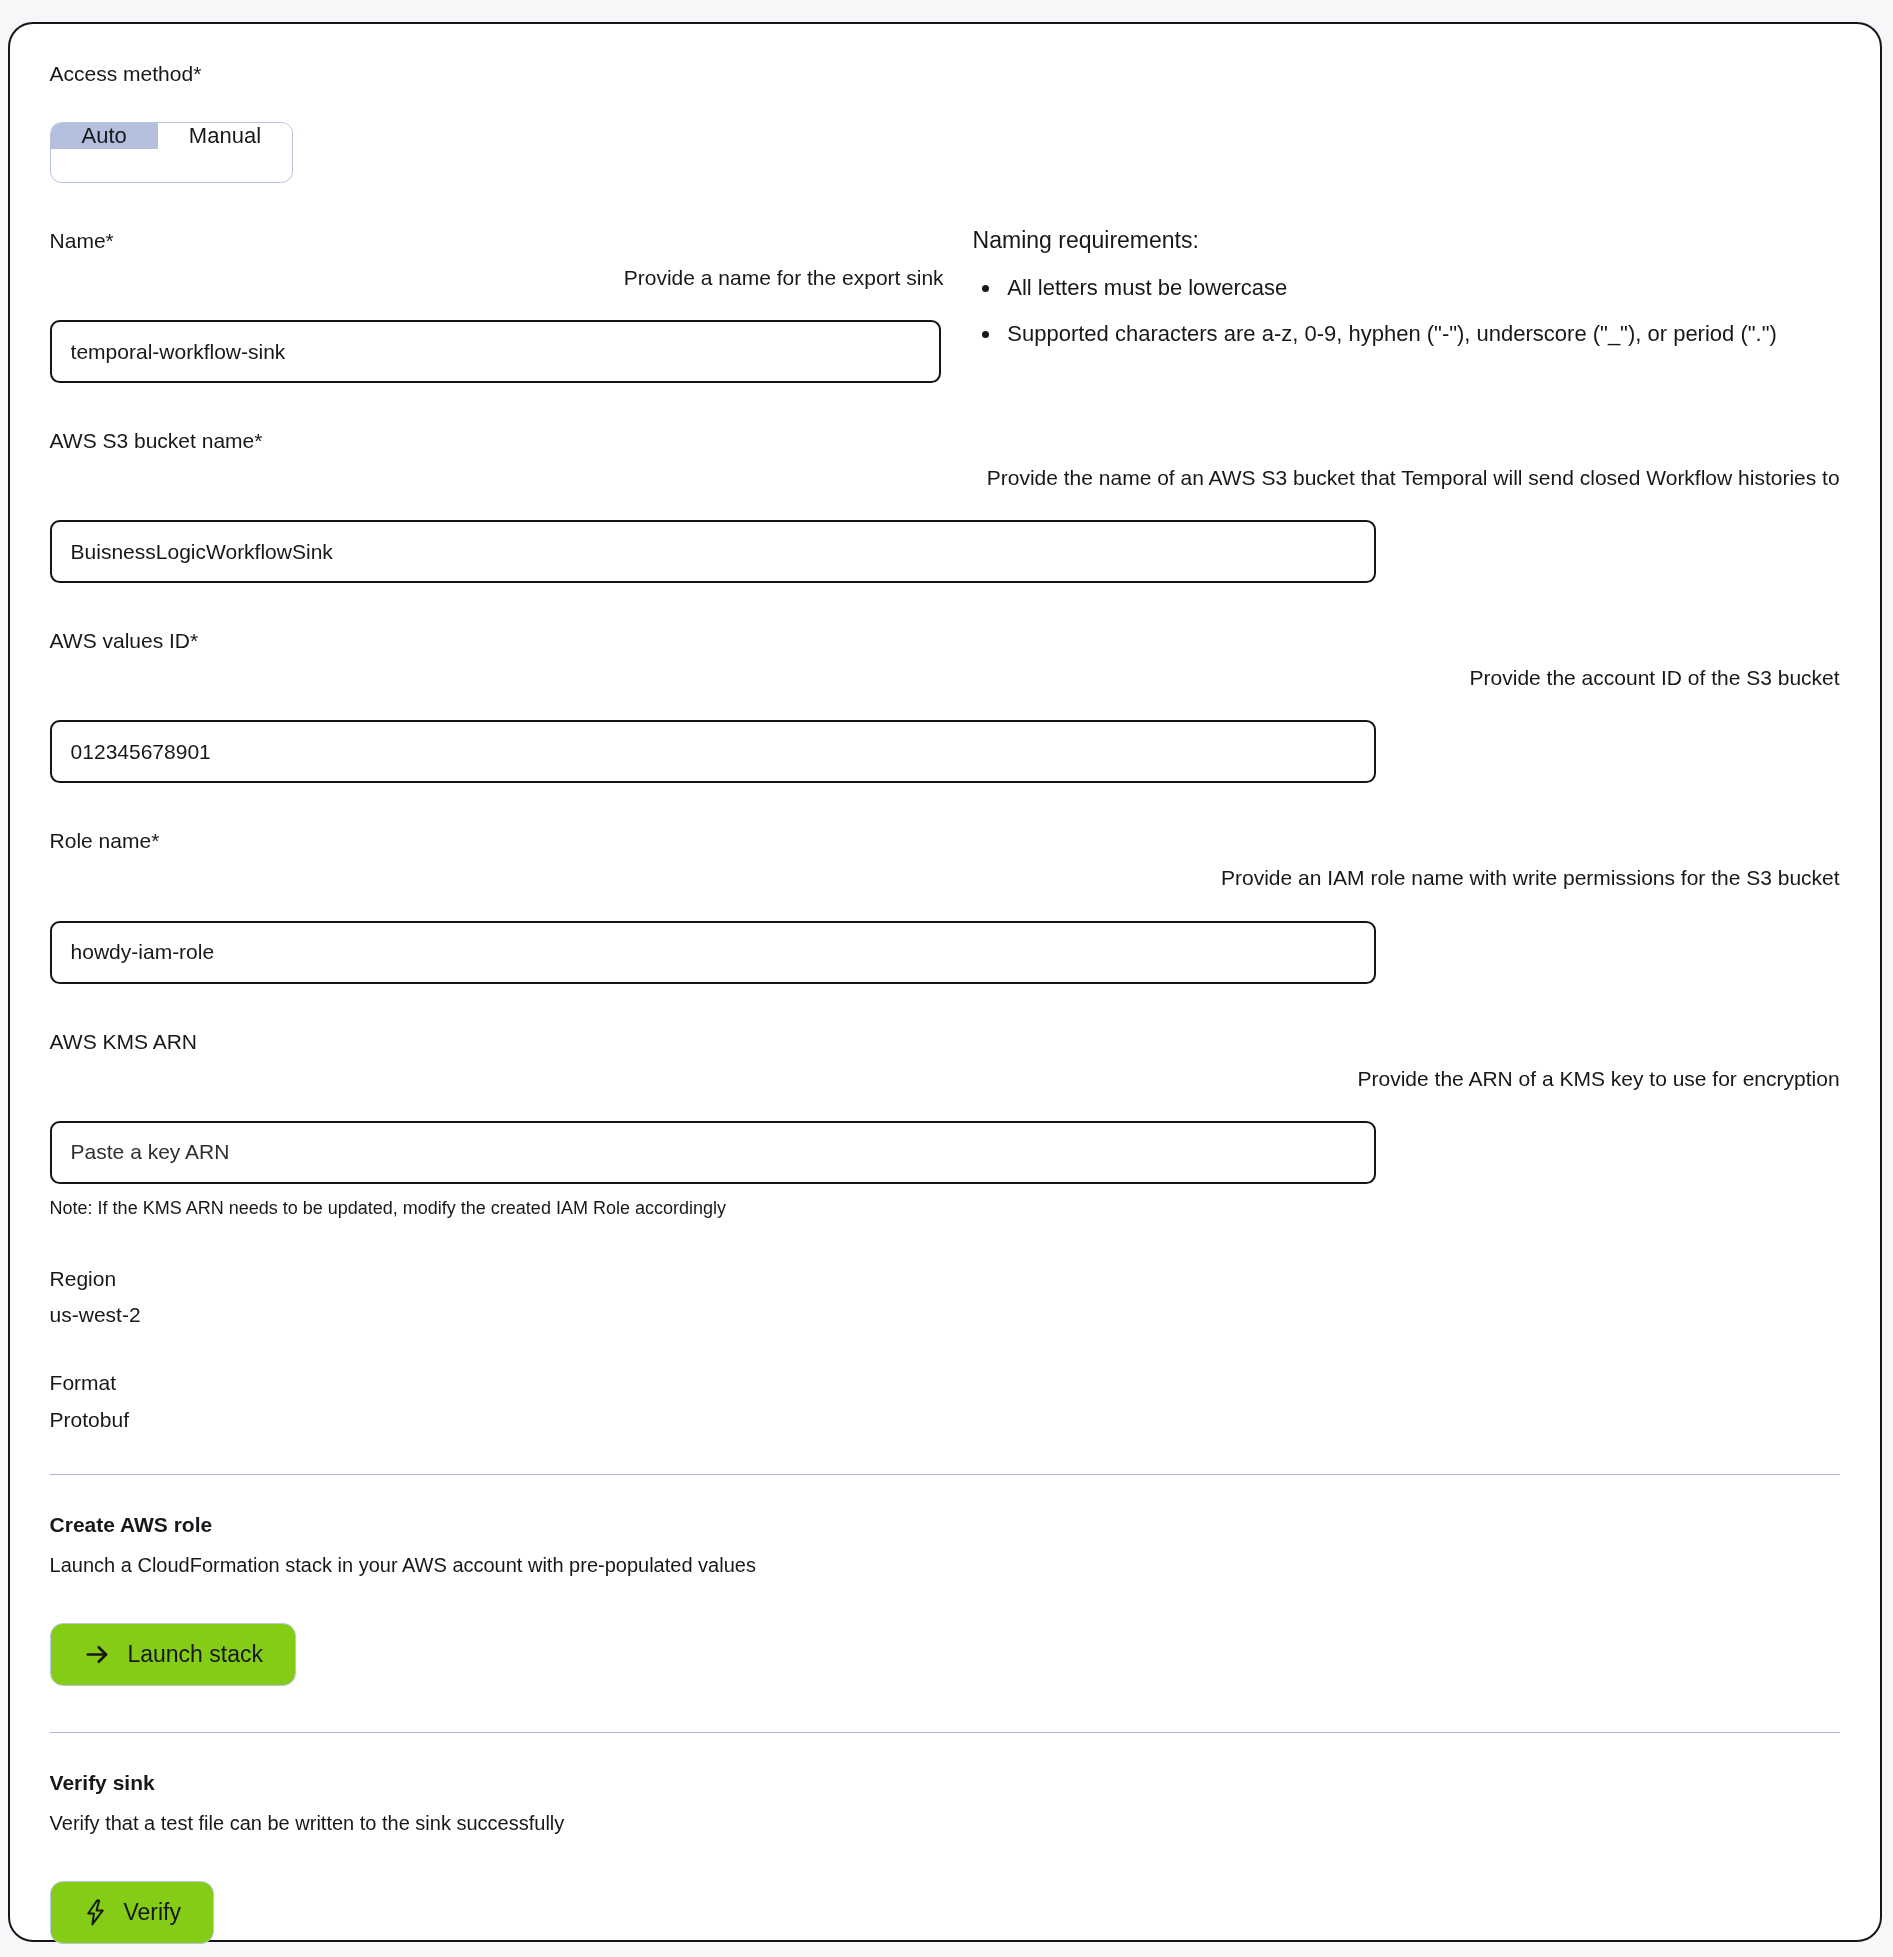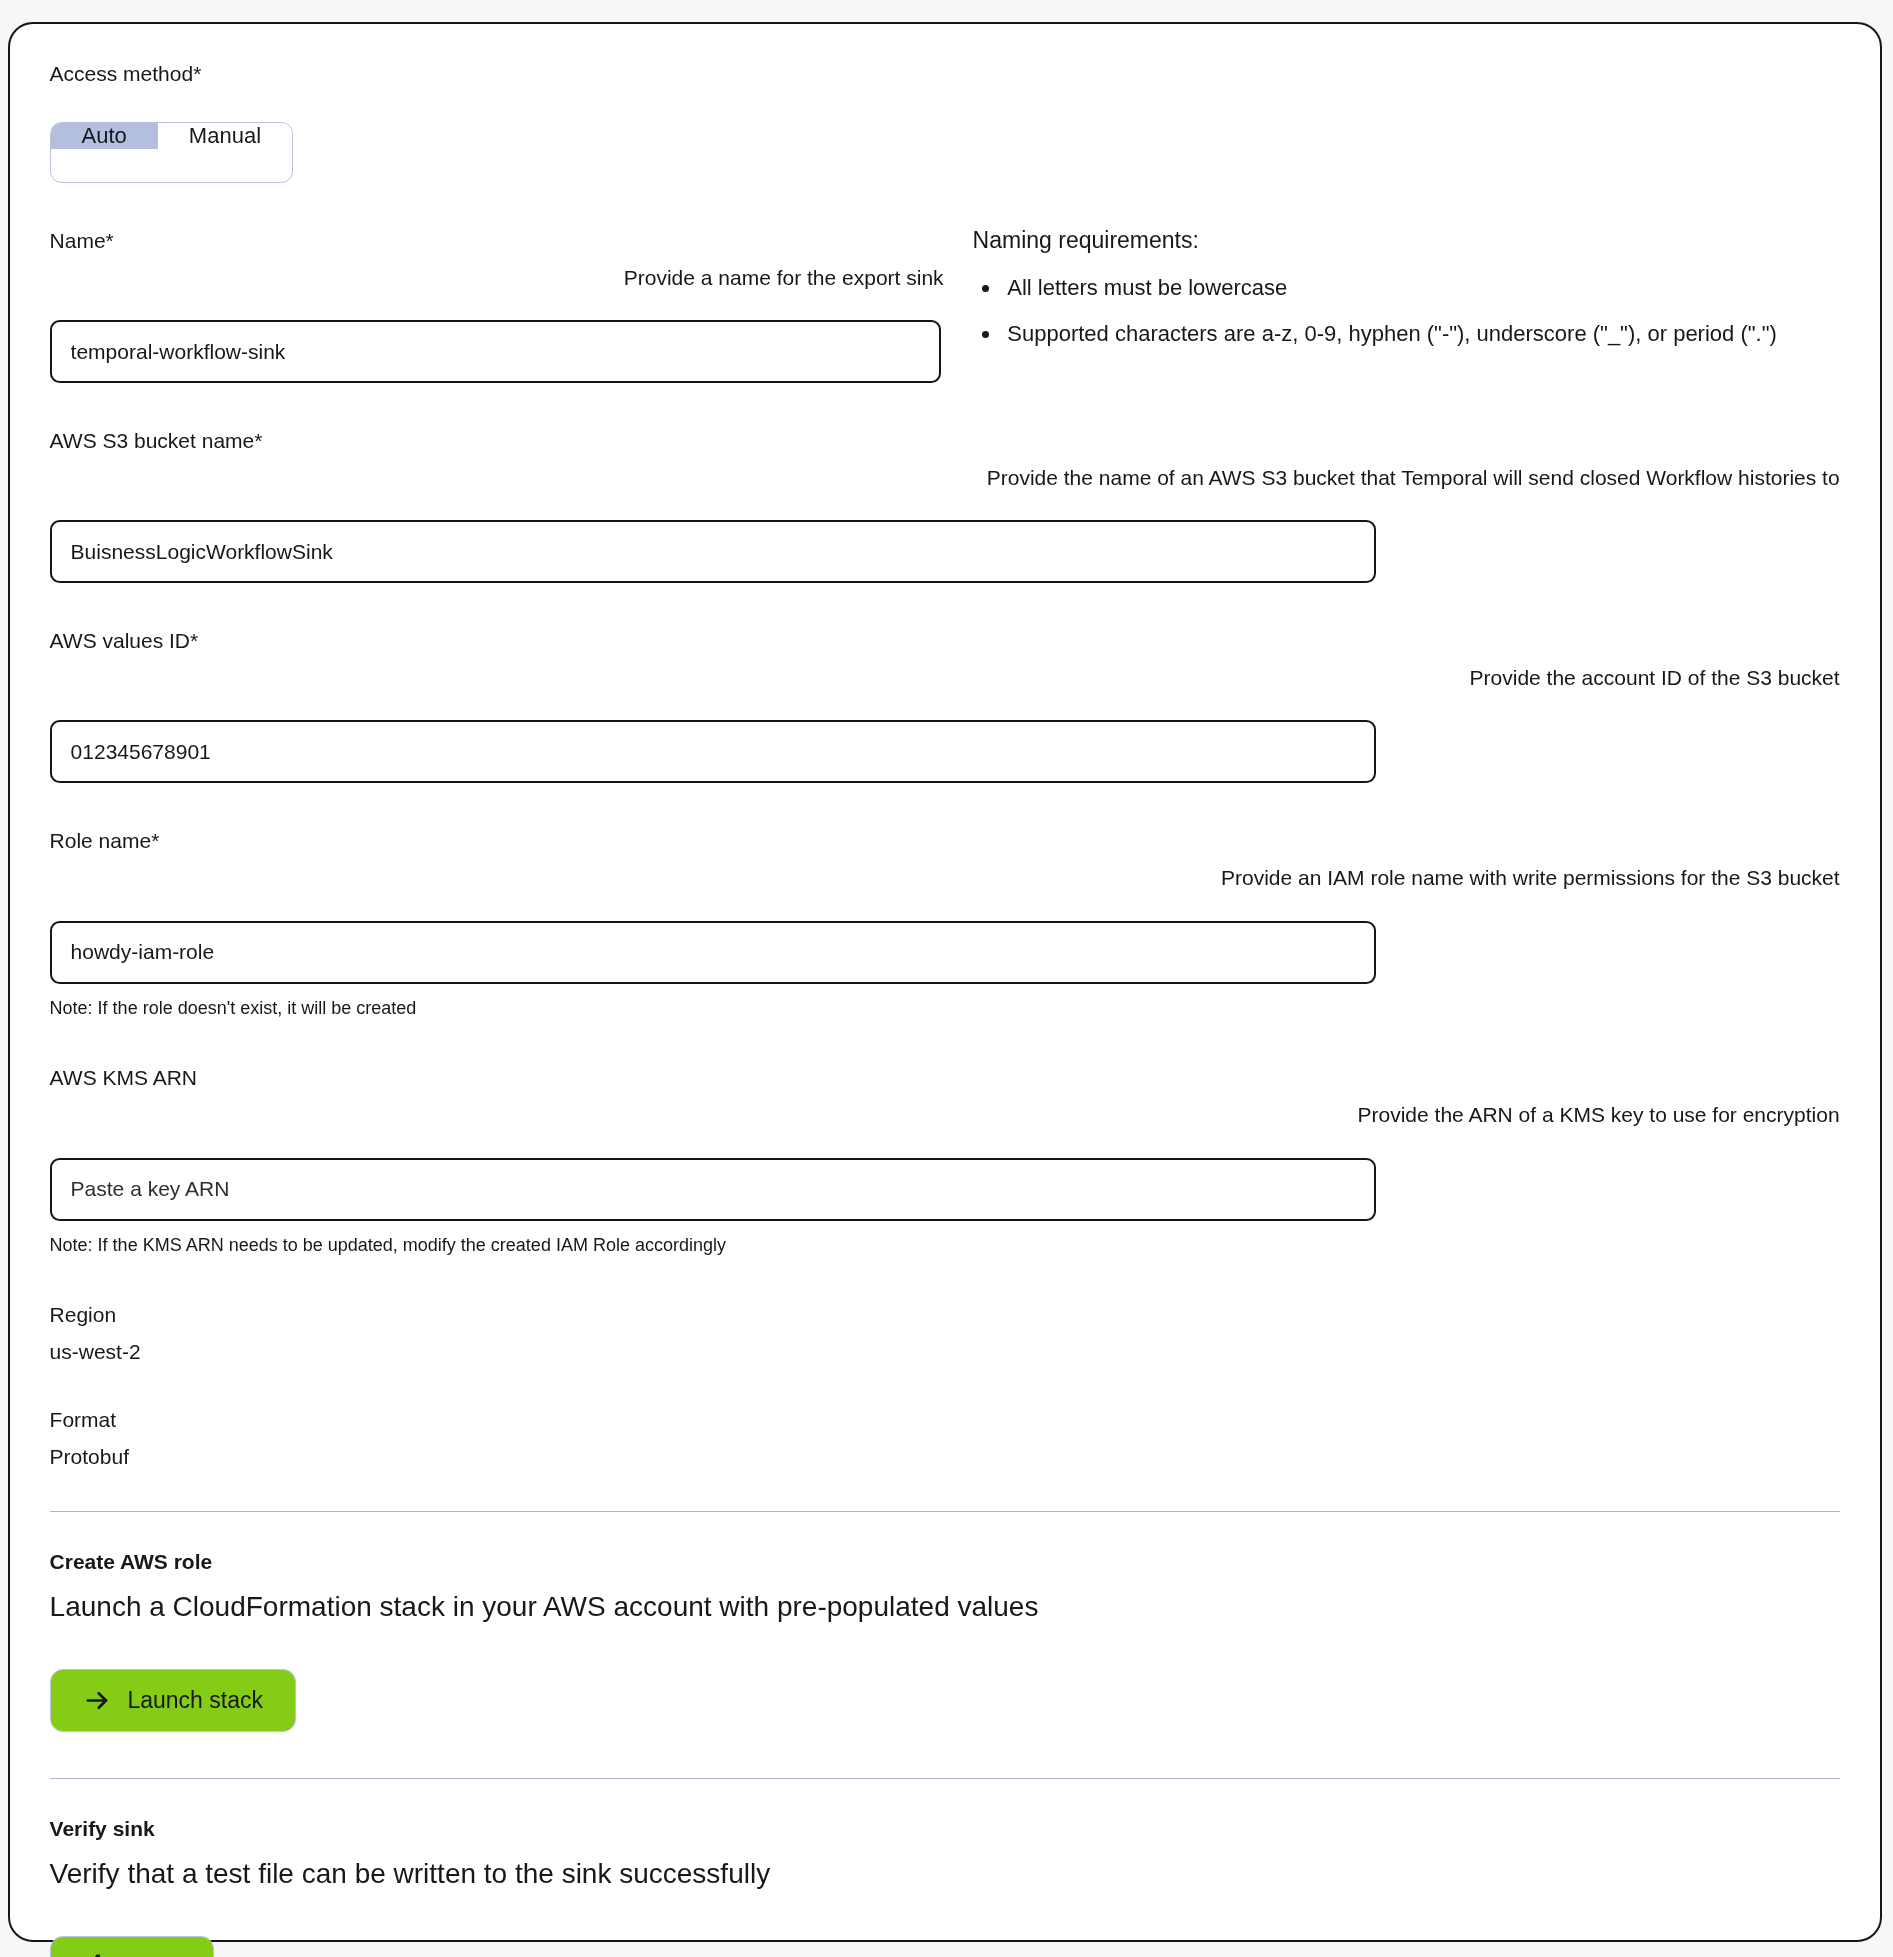--- a/index.html
+++ b/index.html
@@ -60,21 +60,21 @@
 
   .ro-group { margin-bottom:42px; }
   .ro-group .label { margin-bottom:11.5px; }
   .ro-value { font-size:21px; }
 
   hr.divider {
     border:none; border-top:1.9px solid #a9b6cc;
     margin:7.6px 0 38px 0; width:100%;
   }
   .section-title { font-size:21px; font-weight:700; margin:0 0 7.6px 0; }
-  .section-desc  { font-size:28px; margin:17px 0 46px 0; }
+  .section-desc  { font-size:20px; margin:17px 0 46px 0; }
 
   .btn {
     display:inline-flex; align-items:center; gap:15.3px;
     height:63px; padding:0 32.5px;
     border:1.9px solid #bac6df; border-radius:13px;
     background:#84cc16; color:#17181c;
     font-size:23px; font-family:"Liberation Sans", sans-serif;
     cursor:pointer; margin-bottom:38px;
   }
   .btn svg { display:block; }
@@ -116,21 +116,20 @@
   <div class="field">
     <p class="label">AWS values ID*</p>
     <p class="desc">Provide the account ID of the S3 bucket</p>
     <input class="text" type="text" value="012345678901" style="">
   </div>
 
   <div class="field">
     <p class="label">Role name*</p>
     <p class="desc">Provide an IAM role name with write permissions for the S3 bucket</p>
     <input class="text" type="text" value="howdy-iam-role" style="">
-    <p class="note">Note: If the role doesn't exist, it will be created</p>
   </div>
 
   <div class="field">
     <p class="label">AWS KMS ARN</p>
     <p class="desc">Provide the ARN of a KMS key to use for encryption</p>
     <input class="text" type="text" placeholder="Paste a key ARN" style="">
     <p class="note">Note: If the KMS ARN needs to be updated, modify the created IAM Role accordingly</p>
   </div>
 
   <div class="ro-group">

